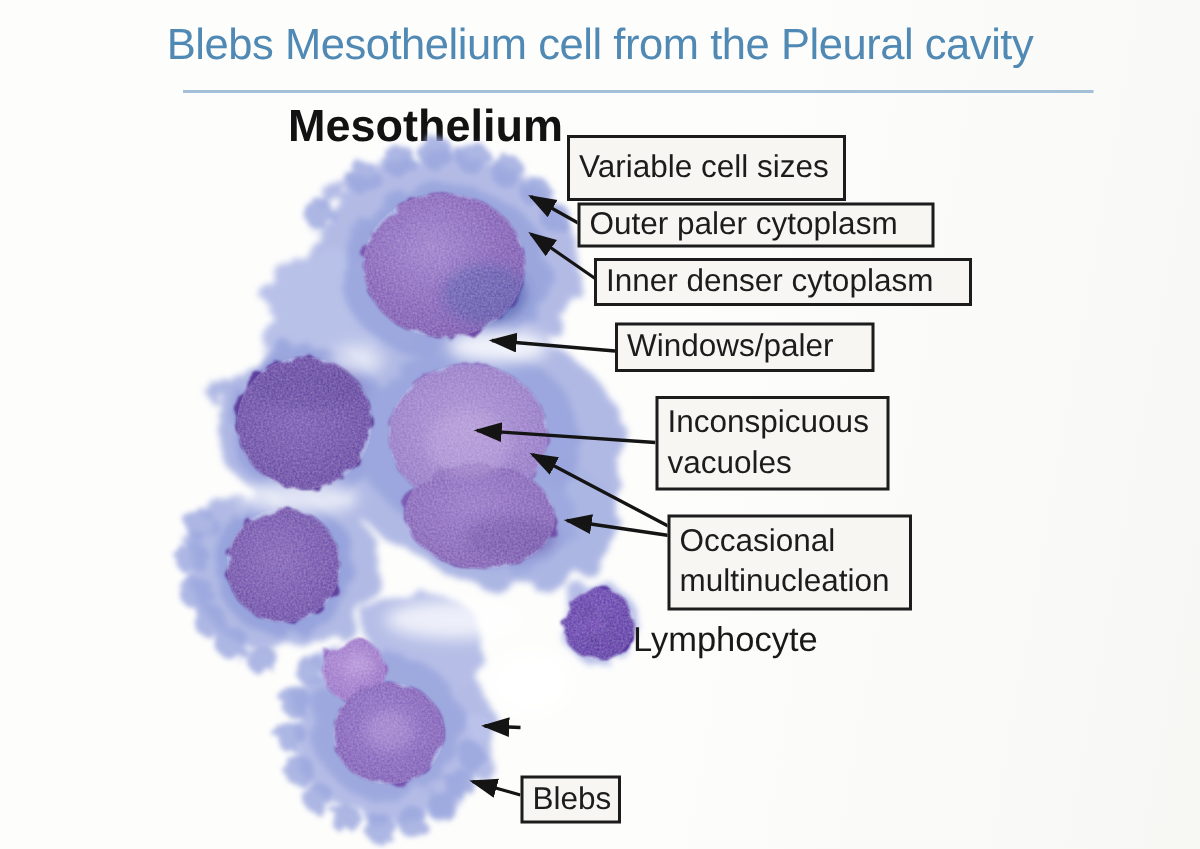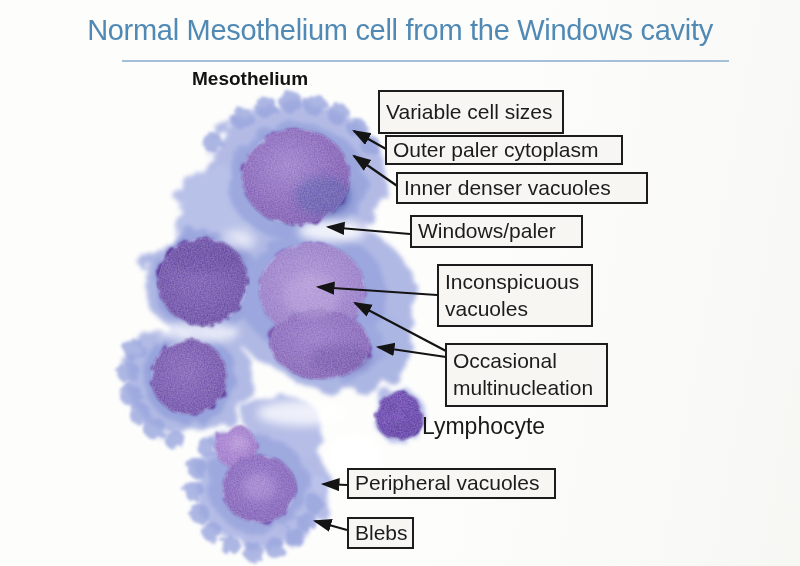--- a/index.html
+++ b/index.html
@@ -16,21 +16,21 @@
     font-size:29px;letter-spacing:-0.3px;
     color:var(--title-color,#5089b4);
     white-space:nowrap;
   }
   .title-rule{
     position:absolute;left:122px;top:60px;width:607px;height:2px;
     background:var(--title-underline,#a3c0d8);
   }
   .section-label{
     position:absolute;left:192px;top:68px;
-    font-size:19px;font-weight:700;color:#121212;
+    font-size:30px;font-weight:700;color:#121212;
   }
   .micro{position:absolute;left:0;top:0;}
   .anno{
     position:absolute;box-sizing:border-box;
     border:2px solid var(--annotation-border,#1c1c1c);
     background:var(--annotation-bg,#f7f6f3);
     color:var(--annotation-text,#1c1c1c);
     font-size:21px;line-height:1.28;
     display:flex;align-items:center;
     padding:0 6px;
@@ -46,21 +46,21 @@
   #a-multi{left:445px;top:343px;width:163px;height:64px;}
   #a-vacuoles{left:347px;top:468px;width:209px;height:31px;}
   #a-blebs{left:347px;top:517px;width:67px;height:32px;}
   #l-lymphocyte{left:422px;top:413px;}
 </style>
 </head>
 <body>
 
 <div id="stage">
 
-  <div class="title">Normal Mesothelium cell from the Windows cavity</div>
+  <div class="title">Blebs Mesothelium cell from the Pleural cavity</div>
   <div class="title-rule"></div>
   <div class="section-label">Mesothelium</div>
 
   <svg class="micro" width="800" height="566" viewBox="0 0 800 566">
     <defs>
       <radialGradient id="gTop" cx="42%" cy="38%" r="75%">
         <stop offset="0%" stop-color="#9476c6"></stop>
           <stop offset="55%" stop-color="#7b57b2"></stop>
           <stop offset="100%" stop-color="#6946a2"></stop>
       </radialGradient>
@@ -239,33 +239,30 @@
     </g>
   </svg>
 
   <div class="anno" id="a-variable">
     <span>Variable cell sizes</span>
   </div>
   <div class="anno" id="a-outer">
     <span>Outer paler cytoplasm</span>
   </div>
   <div class="anno" id="a-inner">
-    <span>Inner denser vacuoles</span>
+    <span>Inner denser cytoplasm</span>
   </div>
   <div class="anno" id="a-windows">
     <span>Windows/paler</span>
   </div>
   <div class="anno" id="a-nucleoli">
     <span>Inconspicuous vacuoles</span>
   </div>
   <div class="anno" id="a-multi">
     <span>Occasional multinucleation</span>
   </div>
-  <div class="anno" id="a-vacuoles">
-    <span>Peripheral vacuoles</span>
-  </div>
   <div class="anno" id="a-blebs">
     <span>Blebs</span>
   </div>
 
   <div class="free-label" id="l-lymphocyte">Lymphocyte</div>
 
 </div>
 
 </body></html>

